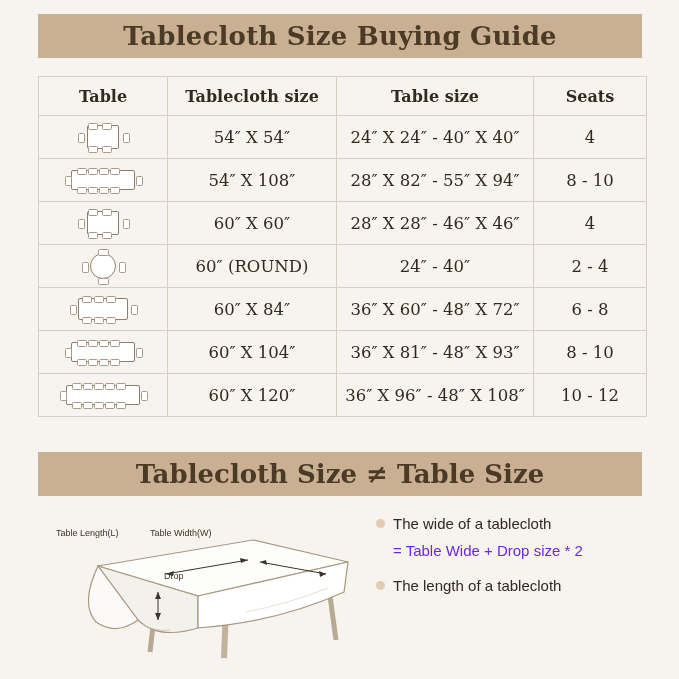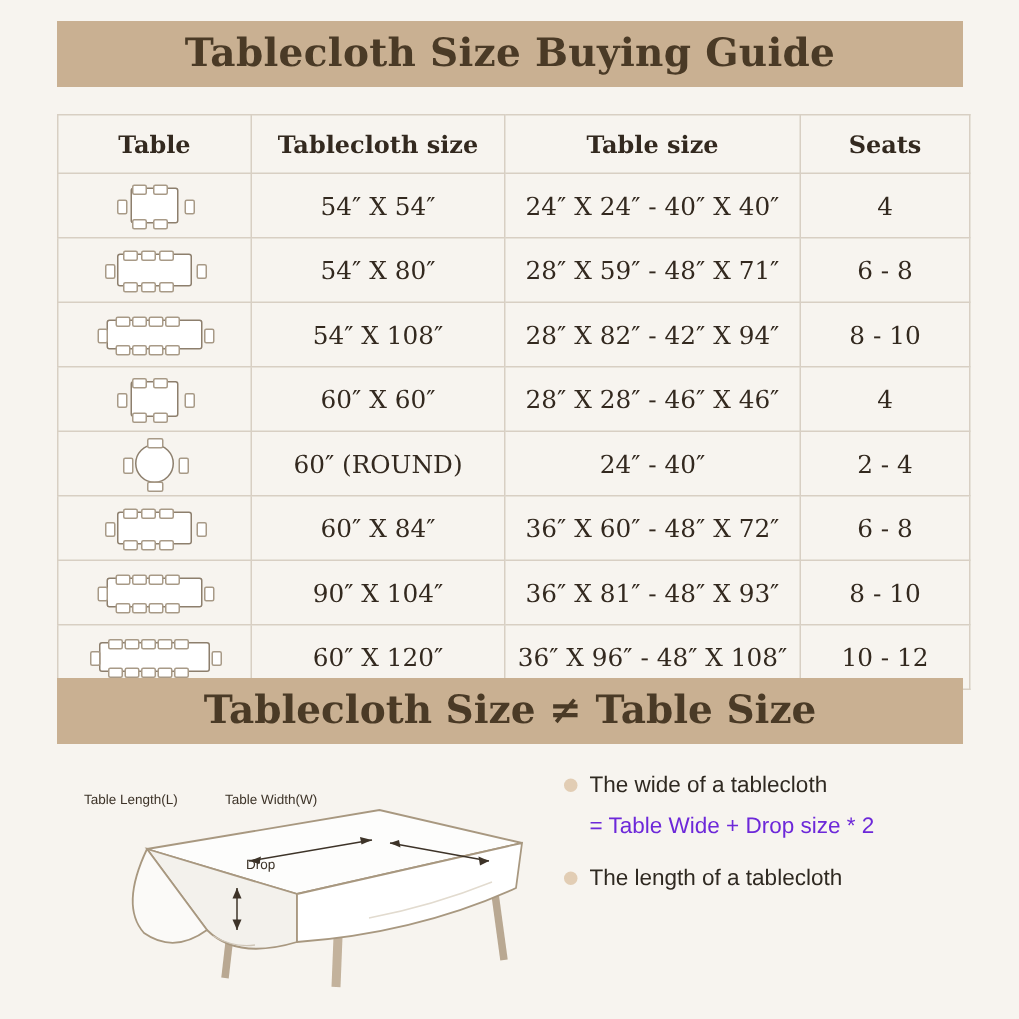--- a/index.html
+++ b/index.html
@@ -209,57 +209,39 @@
             <div class="chair" style="width:8px;height:5px;left:62px;top:29px;"></div>
             <div class="chair" style="width:5px;height:8px;left:38px;top:16px;"></div>
             <div class="chair" style="width:5px;height:8px;left:83px;top:16px;"></div>
           </div>
         </td>
         <td>54″ X 54″</td>
         <td>24″ X 24″  - 40″ X 40″</td>
         <td class="cell-seats">4</td>
       </tr>
 
-      <tr>
-        <td>
-          <div class="diagram">
-            <div class="tabletop" style="width:48px;height:20px;"></div>
-            <div class="chair" style="width:8px;height:5px;left:42px;top:7px;"></div>
-            <div class="chair" style="width:8px;height:5px;left:54px;top:7px;"></div>
-            <div class="chair" style="width:8px;height:5px;left:66px;top:7px;"></div>
-            <div class="chair" style="width:8px;height:5px;left:42px;top:28px;"></div>
-            <div class="chair" style="width:8px;height:5px;left:54px;top:28px;"></div>
-            <div class="chair" style="width:8px;height:5px;left:66px;top:28px;"></div>
-            <div class="chair" style="width:5px;height:8px;left:30px;top:16px;"></div>
-            <div class="chair" style="width:5px;height:8px;left:91px;top:16px;"></div>
-          </div>
-        </td>
-        <td>54″ X 80″</td>
-        <td>28″ X 59″  - 48″ X 71″</td>
-        <td class="cell-seats">6 - 8</td>
-      </tr>
 
       <tr>
         <td>
           <div class="diagram">
             <div class="tabletop" style="width:62px;height:18px;"></div>
             <div class="chair" style="width:8px;height:5px;left:37px;top:8px;"></div>
             <div class="chair" style="width:8px;height:5px;left:48px;top:8px;"></div>
             <div class="chair" style="width:8px;height:5px;left:59px;top:8px;"></div>
             <div class="chair" style="width:8px;height:5px;left:70px;top:8px;"></div>
             <div class="chair" style="width:8px;height:5px;left:37px;top:27px;"></div>
             <div class="chair" style="width:8px;height:5px;left:48px;top:27px;"></div>
             <div class="chair" style="width:8px;height:5px;left:59px;top:27px;"></div>
             <div class="chair" style="width:8px;height:5px;left:70px;top:27px;"></div>
             <div class="chair" style="width:5px;height:8px;left:25px;top:16px;"></div>
             <div class="chair" style="width:5px;height:8px;left:96px;top:16px;"></div>
           </div>
         </td>
         <td>54″ X 108″</td>
-        <td>28″ X 82″  - 42″ X 94″</td>
+        <td>28″ X 82″  - 55″ X 94″</td>
         <td class="cell-seats">8 - 10</td>
       </tr>
 
       <tr>
         <td>
           <div class="diagram">
             <div class="tabletop" style="width:30px;height:22px;"></div>
             <div class="chair" style="width:8px;height:5px;left:48px;top:6px;"></div>
             <div class="chair" style="width:8px;height:5px;left:62px;top:6px;"></div>
             <div class="chair" style="width:8px;height:5px;left:48px;top:29px;"></div>
@@ -316,21 +298,21 @@
             <div class="chair" style="width:8px;height:5px;left:59px;top:8px;"></div>
             <div class="chair" style="width:8px;height:5px;left:70px;top:8px;"></div>
             <div class="chair" style="width:8px;height:5px;left:37px;top:27px;"></div>
             <div class="chair" style="width:8px;height:5px;left:48px;top:27px;"></div>
             <div class="chair" style="width:8px;height:5px;left:59px;top:27px;"></div>
             <div class="chair" style="width:8px;height:5px;left:70px;top:27px;"></div>
             <div class="chair" style="width:5px;height:8px;left:25px;top:16px;"></div>
             <div class="chair" style="width:5px;height:8px;left:96px;top:16px;"></div>
           </div>
         </td>
-        <td>90″ X 104″</td>
+        <td>60″ X 104″</td>
         <td>36″ X 81″  - 48″ X 93″</td>
         <td class="cell-seats">8 - 10</td>
       </tr>
 
       <tr>
         <td>
           <div class="diagram">
             <div class="tabletop" style="width:72px;height:18px;"></div>
             <div class="chair" style="width:8px;height:5px;left:32px;top:8px;"></div>
             <div class="chair" style="width:8px;height:5px;left:43px;top:8px;"></div>

